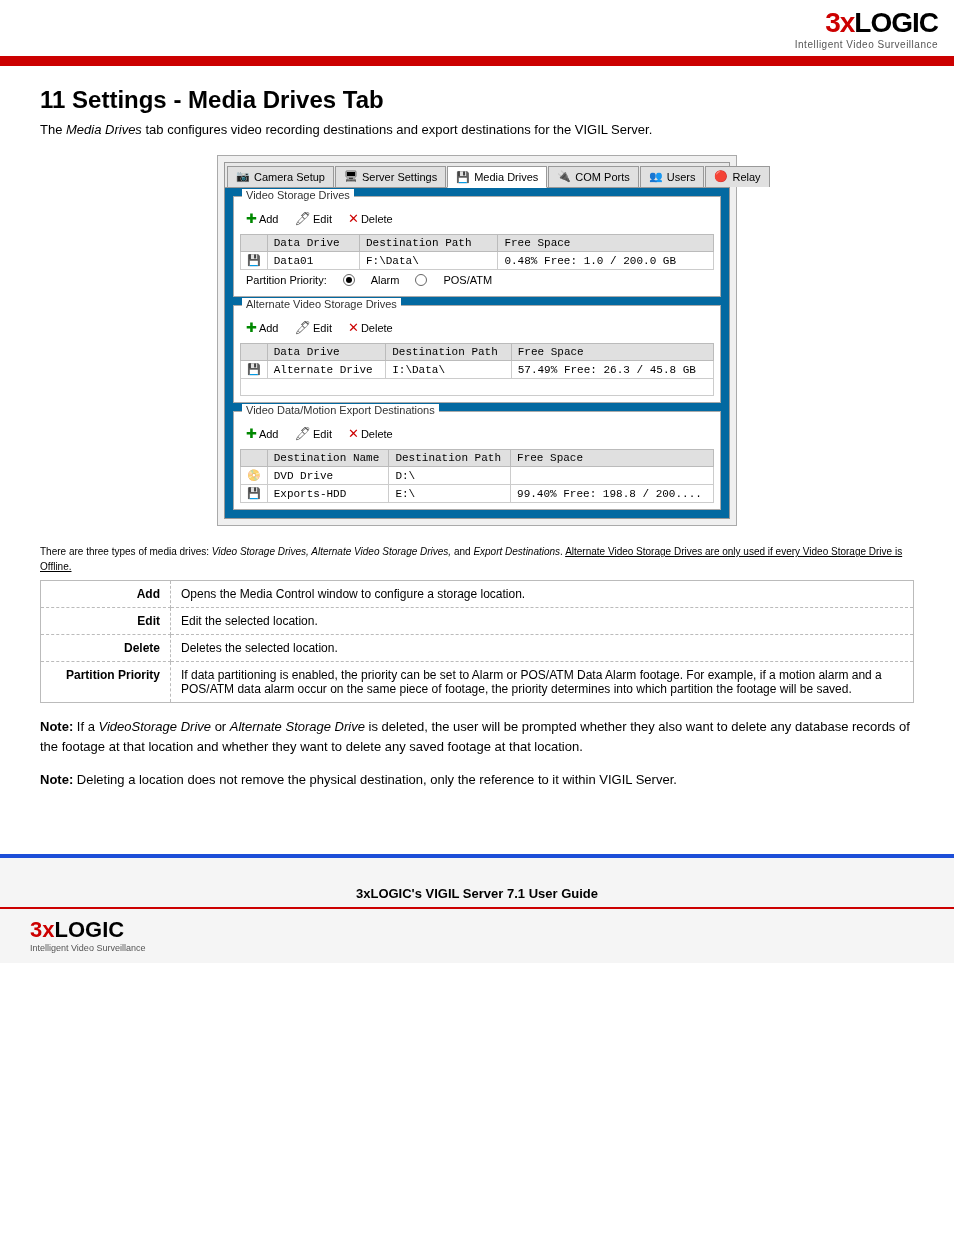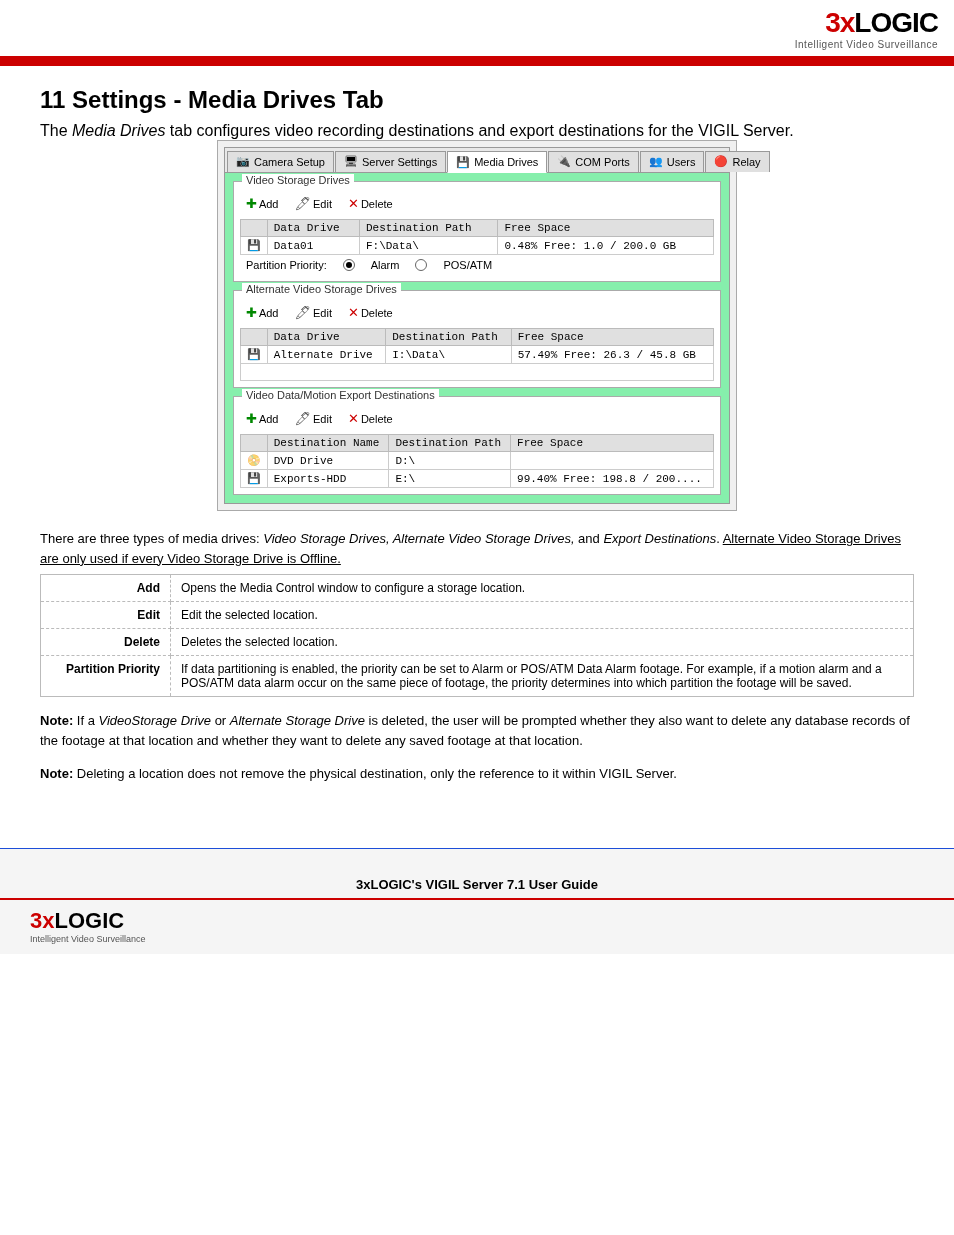--- a/index.html
+++ b/index.html
@@ -51,21 +51,22 @@
       padding: 20px 40px 20px 40px;
     }
 
     .page-title {
       font-size: 24px;
       font-weight: bold;
       margin-bottom: 8px;
     }
 
     .intro-text {
-      font-size: 16px;
+      font-size: 13px;
+      margin-bottom: 18px;
     }
     .intro-text em {
       font-style: italic;
     }
 
     
     .ui-screenshot {
       border: 1px solid #aaa;
       background: #f0f0f0;
       padding: 6px;
@@ -104,21 +105,21 @@
     .tab-icon {
       width: 14px;
       height: 14px;
       display: inline-flex;
       align-items: center;
       justify-content: center;
     }
 
     
     .panel {
-      background: #86efac;
+      background: #0369a1;
       border: 1px solid #999;
       padding: 0;
     }
 
     
     .section-box {
       border: 1px solid #aaa;
       margin: 8px;
       padding: 6px;
       position: relative;
@@ -237,21 +238,21 @@
       line-height: 1.5;
     }
     .paragraph .note-bold {
       font-weight: bold;
     }
     .paragraph em {
       font-style: italic;
     }
 
     .types-text {
-      font-size: 13px;
+      font-size: 10px;
       margin-bottom: 6px;
       line-height: 1.5;
     }
     .types-text em { font-style: italic; }
     .underline { text-decoration: underline; }
     .bottom-logo-text {
       font-size: 22px;
       font-weight: 900;
     }
     .bottom-logo-text span.red { color: #c00; }
@@ -489,21 +490,21 @@
     <span class="note-bold">Note:</span>
     If a <em>VideoStorage Drive</em> or <em>Alternate Storage Drive</em> is deleted, the user will be prompted whether they also want to delete any database records of the footage at that location and whether they want to delete any saved footage at that location.
   </div>
 
   <div class="paragraph">
     <span class="note-bold">Note:</span><span> Deleting a location does not remove the physical destination, only the reference to it within VIGIL Server.</span>
   </div>
 
 </div>
 
-<div style="margin-top: 30px; background: #f5f5f5; border-top: 1px solid #1d4ed8; padding: 14px 0 10px 0;">
+<div style="margin-top: 30px; background: #f5f5f5; border-top: 4px solid #1d4ed8; padding: 14px 0 10px 0;">
   <div class="footer-page-info">
     <div>3xLOGIC's VIGIL Server 7.1 User Guide</div>
   </div>
   <hr class="footer-divider">
   <div style="padding-left:30px;">
     <div class="bottom-logo-text">
       <span class="red">3</span><span class="red">x</span>LOGIC
     </div>
     <div class="bottom-logo-sub">Intelligent Video Surveillance</div>
   </div>

